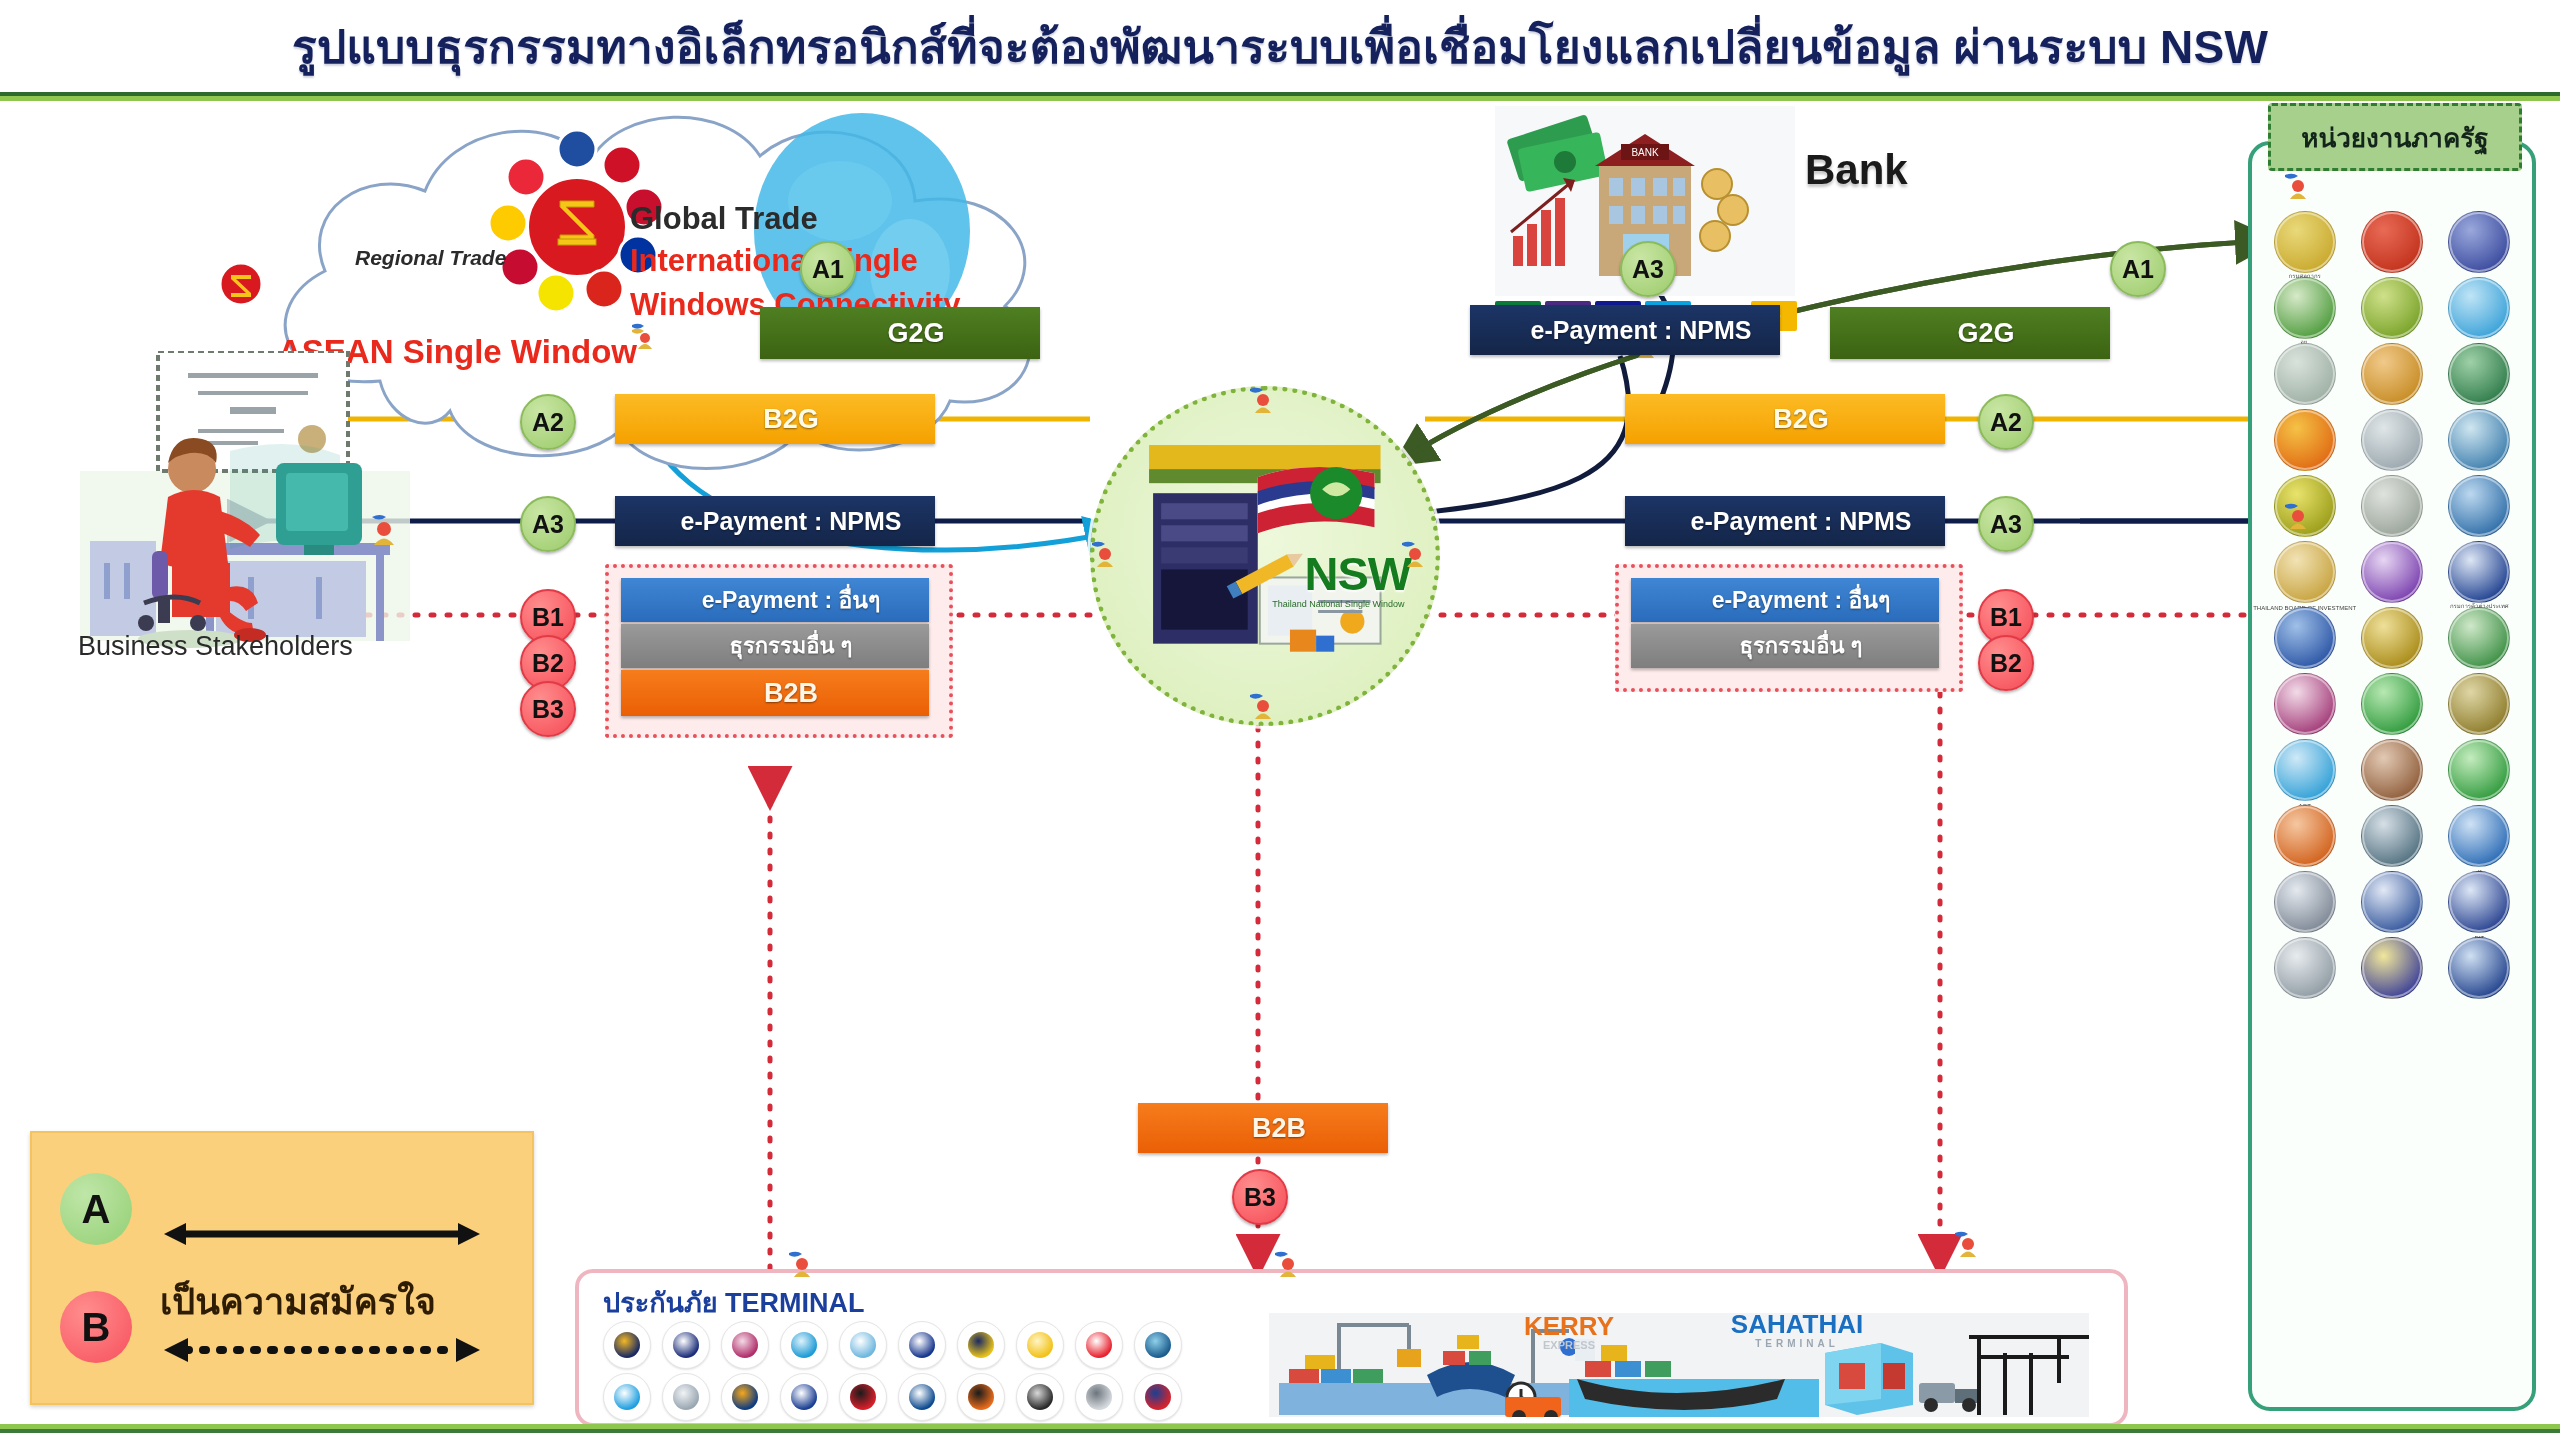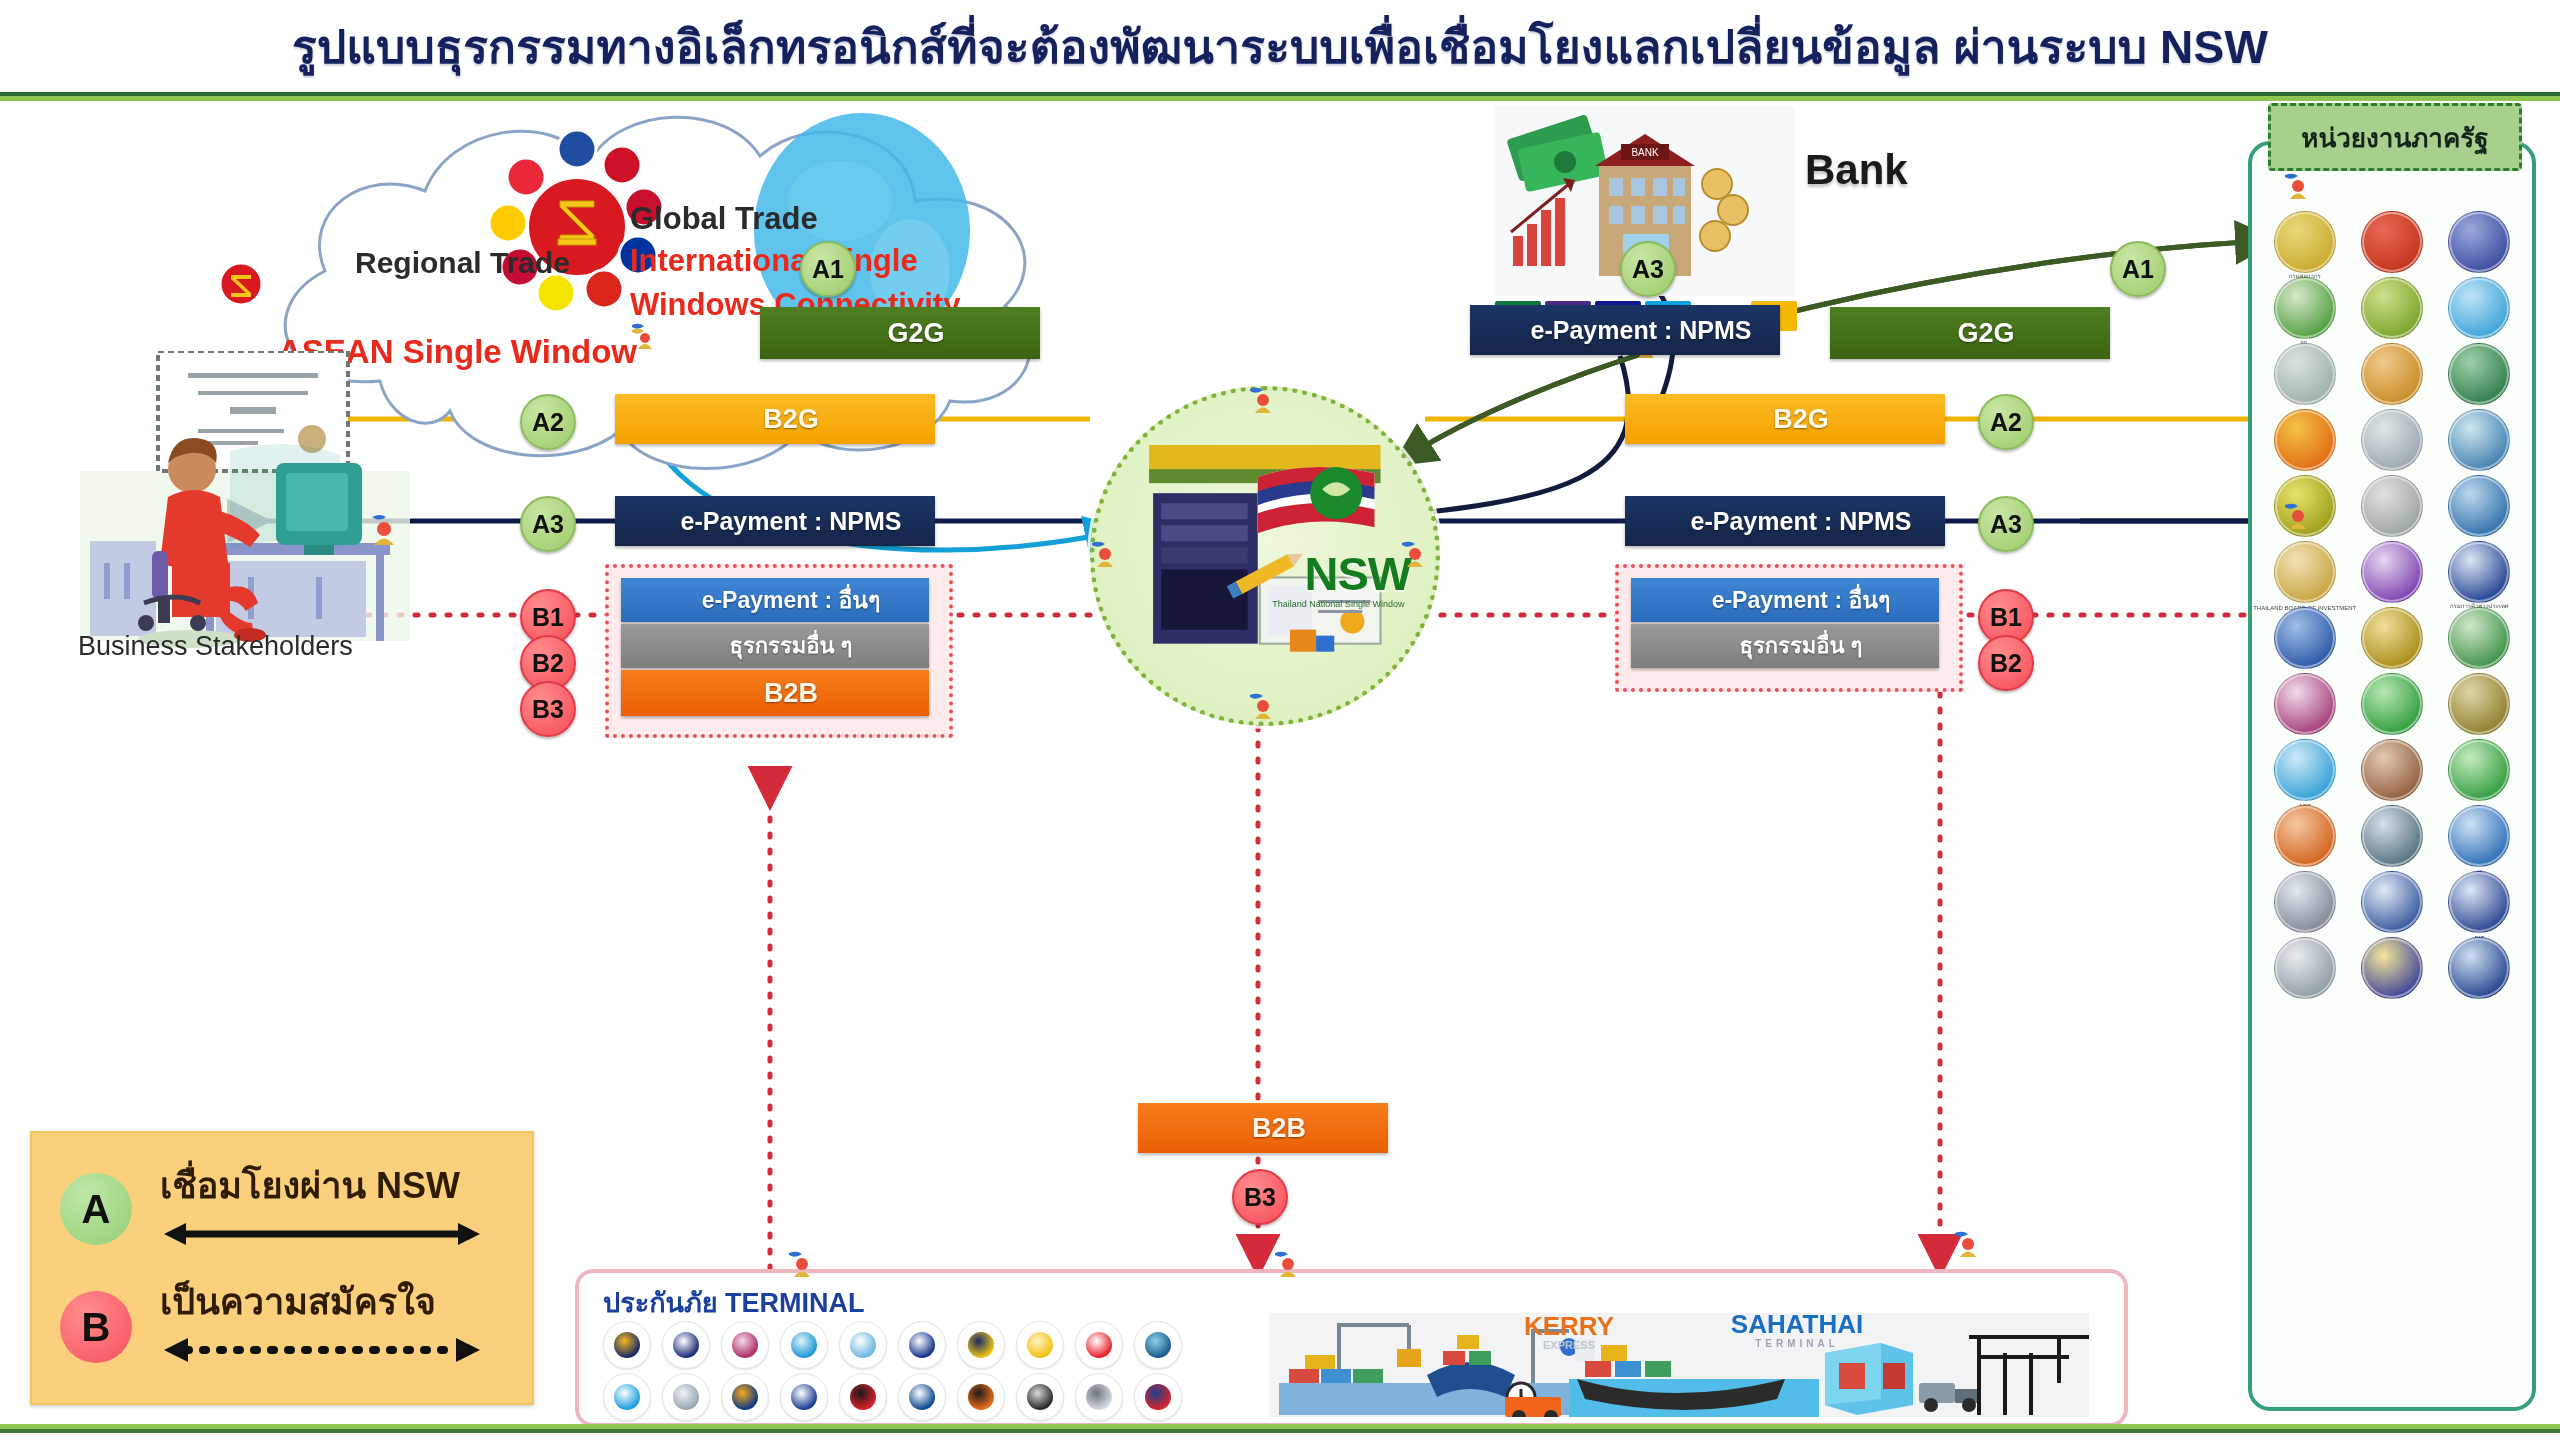--- a/index.html
+++ b/index.html
@@ -242,21 +242,21 @@
           <circle cx="36" cy="96" r="19" fill="#fecb00"></circle>
           <circle cx="54" cy="50" r="19" fill="#ea2839"></circle>
         </g>
       </svg>
 
       <svg style="position:absolute;left:68px;top:170px;" width="46" height="46" viewBox="0 0 46 46">
         <circle cx="23" cy="23" r="21" fill="#d91920" stroke="#fff" stroke-width="3"></circle>
         <path d="M13,14 h20 v4 h-15 l15,14 v4 h-20 v-4 h15 l-15,-14 z" fill="#f5c518"></path>
       </svg>
 
-      <div class="cloud-txt ct-dark" style="left:205px;top:155px;font-size:30px;">Regional Trade</div>
+      <div class="cloud-txt ct-dark" style="left:205px;top:155px;font-size:21px;font-style:italic;">Regional Trade</div>
       <div class="cloud-txt ct-red" style="left:128px;top:198px;font-size:33px;margin-top:44px;">ASEAN Single Window</div>
       <div class="cloud-txt ct-dark" style="left:480px;top:110px;font-size:31px;">Global Trade</div>
       <div class="cloud-txt ct-red" style="left:480px;top:152px;font-size:31px;">International Single</div>
       <div class="cloud-txt ct-red" style="left:480px;top:196px;font-size:31px;">Windows Connectivity</div>
 
       <svg class="sprite" style="left:478px;top:230px;" viewBox="0 0 26 28">
         <path d="M4,4 q7,-3 12,1 q-6,5 -12,1 z" fill="#2f6fd0"></path>
         <path d="M4,9 q7,-3 12,1 q-6,5 -12,1 z" fill="#e2b43a"></path>
         <circle cx="17" cy="17" r="5" fill="#e94e3c"></circle>
         <path d="M10,28 q7,-10 14,0 z" fill="#e2b43a"></path>
@@ -513,21 +513,20 @@
       <path d="M8,28 q8,-11 16,0 z" fill="#e2b43a"></path>
       </svg>
     <svg class="sprite" style="left:1952px;top:1128px;" viewBox="0 0 26 28">
       <path d="M3,4 q8,-3 13,1 q-7,5 -13,1z" fill="#2f6fd0"></path>
         <circle cx="16" cy="15" r="6" fill="#e94e3c"></circle>
       <path d="M8,28 q8,-11 16,0 z" fill="#e2b43a"></path>
       </svg>
 
     <div id="legend" style="left:30px;top:1030px;width:500px;height:270px;">
       <div class="lg-badge a" style="left:28px;top:40px;">A</div>
-      <div class="lg-txt" style="left:128px;top:24px;">เชื่อมโยงผ่าน NSW</div>
       <svg style="position:absolute;left:130px;top:86px;" width="320" height="30" viewBox="0 0 320 30">
         <line x1="20" y1="15" x2="300" y2="15" stroke="#111" stroke-width="7"></line>
         <path d="M2,15 L24,4 L24,26 z" fill="#111"></path>
           <path d="M318,15 L296,4 L296,26 z" fill="#111"></path>
       </svg>
       <div class="lg-badge b" style="left:28px;top:158px;">B</div>
       <div class="lg-txt" style="left:128px;top:140px;">เป็นความสมัครใจ</div>
       <svg style="position:absolute;left:130px;top:202px;" width="320" height="30" viewBox="0 0 320 30">
         <line x1="24" y1="15" x2="296" y2="15" stroke="#111" stroke-width="8" stroke-dasharray="3 14" stroke-linecap="round"></line>
         <path d="M2,15 L26,3 L26,27 z" fill="#111"></path>

